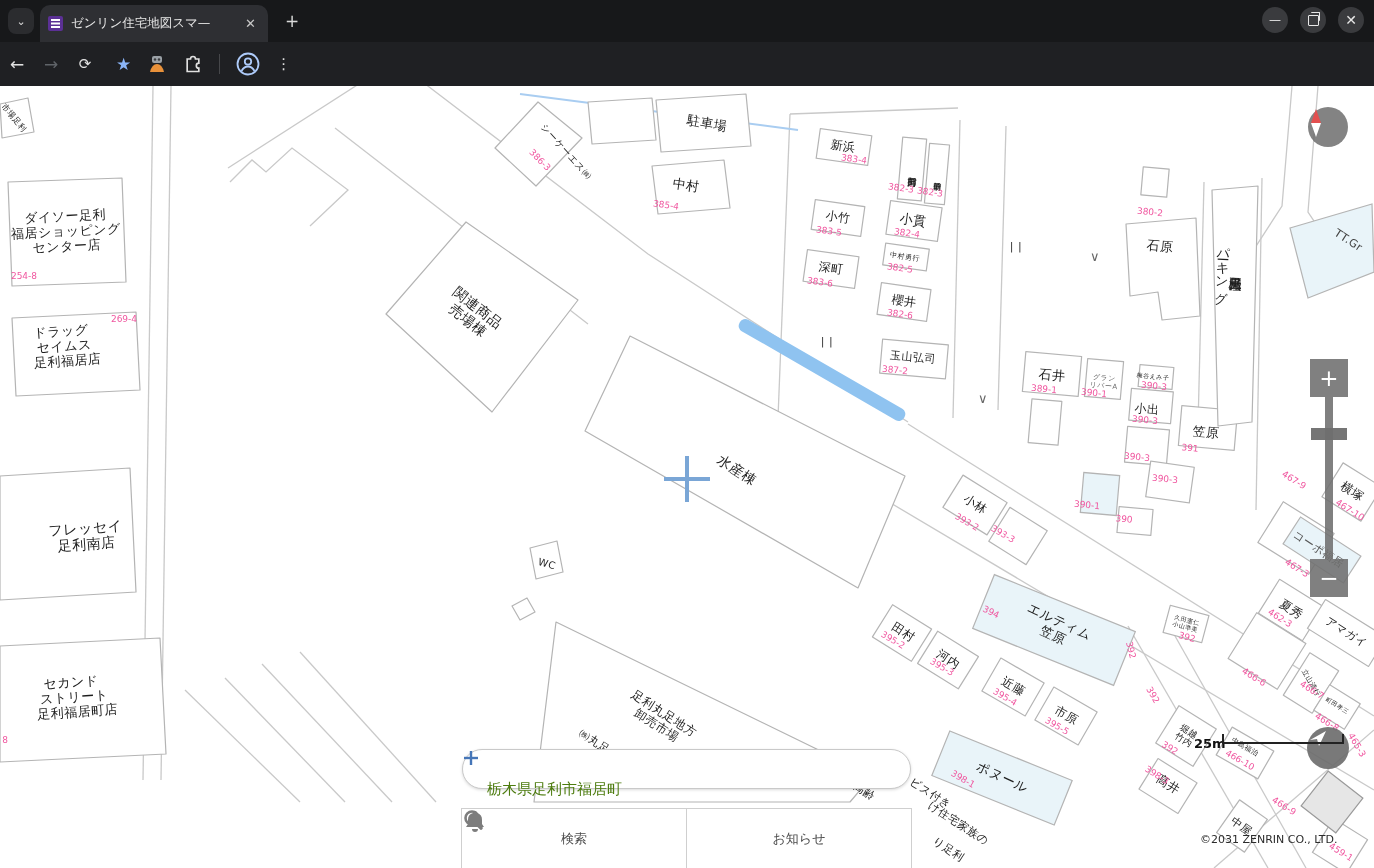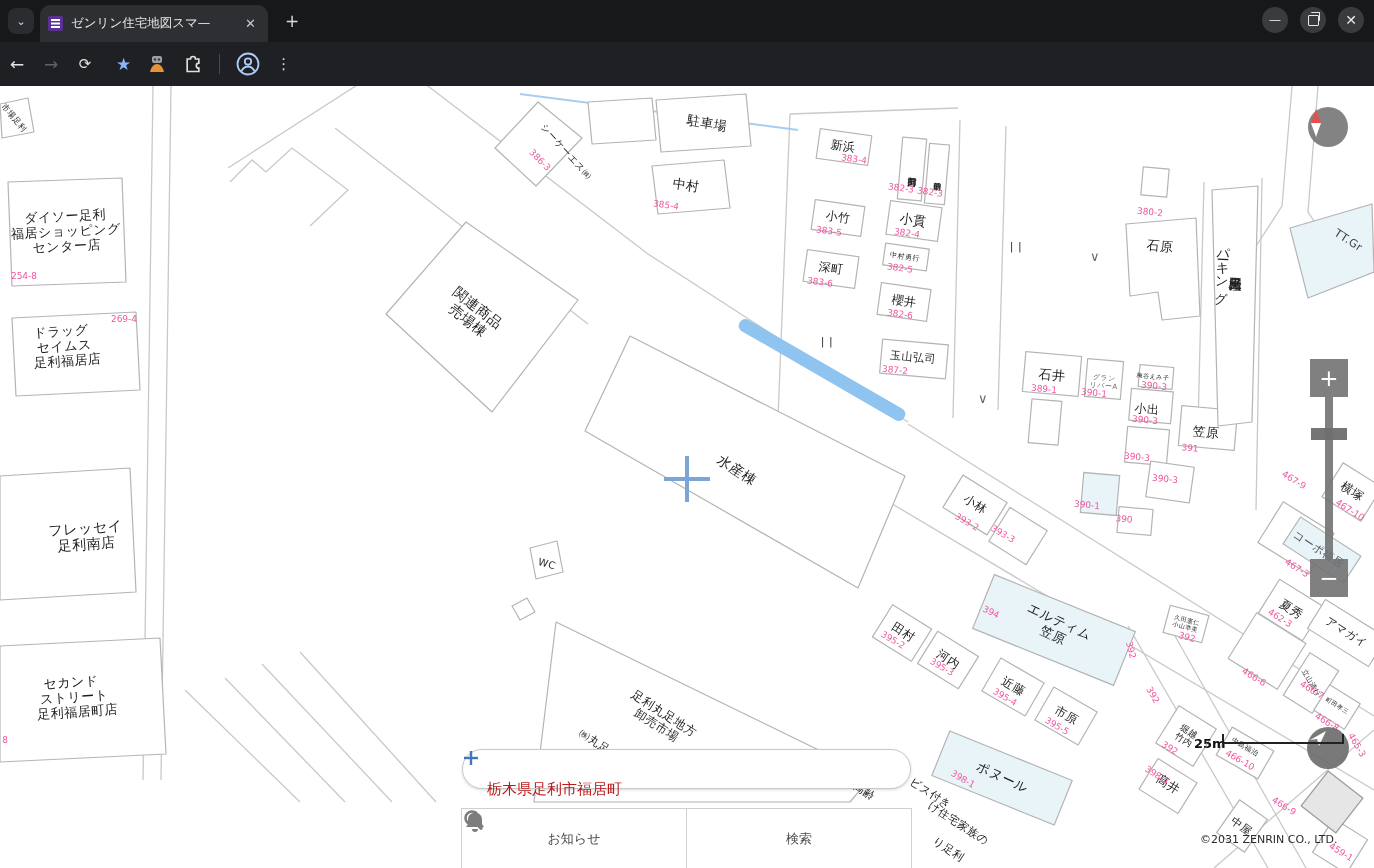--- a/index.html
+++ b/index.html
@@ -52,21 +52,21 @@
   .zminus{position:absolute;top:200px;}
   .navbtn{position:absolute;left:1307px;top:641px;width:42px;height:42px;border-radius:50%;
     background:rgba(106,106,106,.9);display:flex;align-items:center;justify-content:center;}
   .scalebar{position:absolute;left:1222px;top:648px;width:118px;height:8px;
     border-left:2px solid #222;border-right:2px solid #222;border-bottom:2px solid #222;}
   .scaletxt{position:absolute;left:1194px;top:650px;font-size:13px;color:#111;font-weight:bold;}
   .copyright{position:absolute;left:1200px;top:747px;font-size:11px;color:#2b2b2b;}
   .searchpill{position:absolute;left:462px;top:663px;width:449px;height:40px;background:#fff;
     border:1px solid #c9c9c9;border-radius:20px;box-shadow:0 1px 3px rgba(0,0,0,.15);
     display:flex;align-items:center;box-sizing:border-box;padding:0 14px;}
-  .searchtxt{font-size:15px;color:#b91c1c;margin-left:10px;margin-top:40px;}
+  .searchtxt{font-size:15px;color:#4d7c0f;margin-left:10px;margin-top:40px;}
   .bottomnav{position:absolute;left:461px;top:722px;width:451px;height:60px;display:flex;
     background:#fff;border:1px solid #cfcfcf;border-bottom:none;box-sizing:border-box;}
   .navcell{flex:1;display:flex;flex-direction:column;align-items:center;justify-content:center;
     gap:3px;border-right:1px solid #cfcfcf;}
   .navcell:last-child{border-right:none;}
   .navlabel{font-size:13px;color:#4a4a4a;}
   .grid9{display:grid;grid-template-columns:repeat(3,7px);grid-gap:3px;}
   .grid9 i{width:7px;height:7px;background:#7d7d7d;border-radius:40%;}
   .crosshair-h{position:absolute;left:664px;top:391px;width:46px;height:4px;background:#7aa6d6;}
   .crosshair-v{position:absolute;left:685px;top:370px;width:4px;height:46px;background:#7aa6d6;}
@@ -374,27 +374,27 @@
   <div class="searchpill">
     <svg width="16" height="16" viewBox="0 0 16 16">
       <line x1="8" y1="1" x2="8" y2="15" stroke="#4676b8" stroke-width="2.4"></line>
       <line x1="1" y1="8" x2="15" y2="8" stroke="#4676b8" stroke-width="2.4"></line>
     </svg>
     <span class="searchtxt">栃木県足利市福居町</span>
   </div>
 
   <div class="bottomnav">
     <div class="navcell">
+      <svg width="24" height="24" viewBox="0 0 24 24">
+        <circle cx="10" cy="9" r="6.5" fill="none" stroke="#7d7d7d" stroke-width="2.6"></circle>
+        <line x1="15" y1="15" x2="19" y2="19" stroke="#7d7d7d" stroke-width="3.6" stroke-linecap="round"></line>
+      </svg>
+      <span class="navlabel">検索</span>
+    </div>
+    <div class="navcell">
       <svg width="26" height="24" viewBox="0 0 26 24">
         <path d="M13,2 a2,2 0 0,1 2,2 a7,7 0 0,1 5,7 l0,4 l2,3 l-18,0 l2,-3 l0,-4 a7,7 0 0,1 5,-7 a2,2 0 0,1 2,-2 z" fill="#7d7d7d"></path>
         <path d="M10,20 a3,3 0 0,0 6,0 z" fill="#7d7d7d"></path>
       </svg>
       <span class="navlabel">お知らせ</span>
     </div>
-    <div class="navcell">
-      <svg width="24" height="24" viewBox="0 0 24 24">
-        <circle cx="10" cy="9" r="6.5" fill="none" stroke="#7d7d7d" stroke-width="2.6"></circle>
-        <line x1="15" y1="15" x2="19" y2="19" stroke="#7d7d7d" stroke-width="3.6" stroke-linecap="round"></line>
-      </svg>
-      <span class="navlabel">検索</span>
-    </div>
   </div>
 </div>
 
 </body></html>

